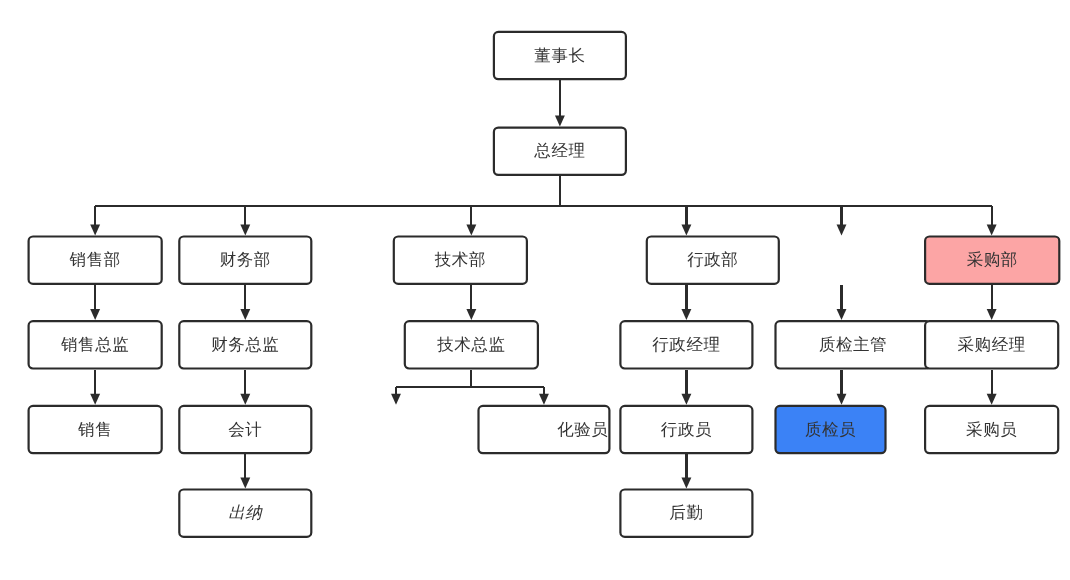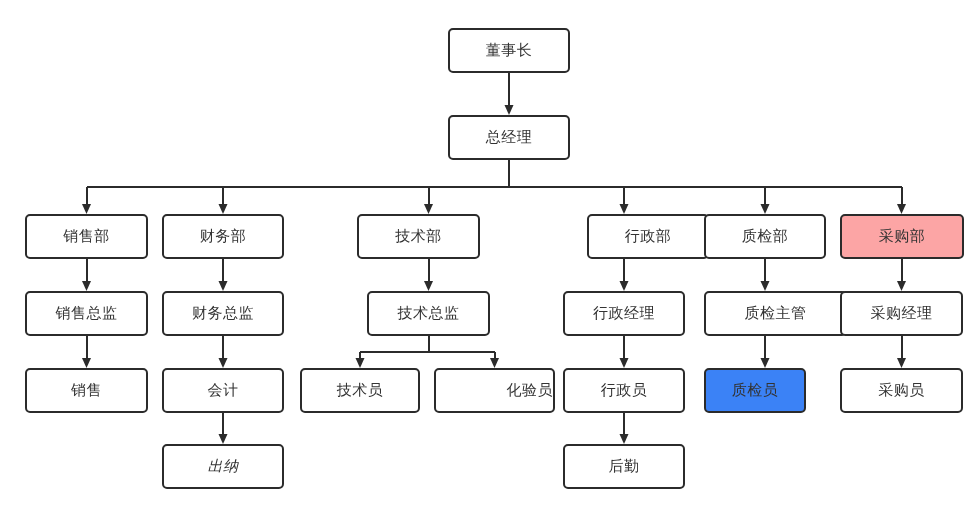--- a/index.html
+++ b/index.html
@@ -109,23 +109,20 @@
     </div>
     <div class="node" style="left: 162px; top: 214px; width: 122px; height: 45px; border-color: rgb(43, 43, 43); background: rgb(255, 255, 255);">
       <span class="node-label" style="color: rgb(51, 51, 51);">财务部</span>
     </div>
     <div class="node" style="left: 357px; top: 214px; width: 123px; height: 45px; border-color: rgb(43, 43, 43); background: rgb(255, 255, 255);">
       <span class="node-label" style="color: rgb(51, 51, 51);">技术部</span>
     </div>
     <div class="node" style="left: 563px; top: 214px; width: 122px; height: 45px; border-color: rgb(43, 43, 43); background: rgb(255, 255, 255); margin-left: 24px;">
       <span class="node-label" style="color: rgb(51, 51, 51);">行政部</span>
     </div>
-    <div class="node" style="left: 704px; top: 214px; width: 122px; height: 45px; border-color: rgb(43, 43, 43); background: rgb(255, 255, 255);">
-      <span class="node-label" style="color: rgb(51, 51, 51);">质检部</span>
-    </div>
     <div class="node" style="left: 840px; top: 214px; width: 124px; height: 45px; border-color: rgb(43, 43, 43); background: #fca5a5;">
       <span class="node-label" style="color: rgb(51, 51, 51);">采购部</span>
     </div>
     <div class="node" style="left: 25px; top: 291px; width: 123px; height: 45px; border-color: rgb(43, 43, 43); background: rgb(255, 255, 255);">
       <span class="node-label" style="color: rgb(51, 51, 51);">销售总监</span>
     </div>
     <div class="node" style="left: 162px; top: 291px; width: 122px; height: 45px; border-color: rgb(43, 43, 43); background: rgb(255, 255, 255);">
       <span class="node-label" style="color: rgb(51, 51, 51);">财务总监</span>
     </div>
     <div class="node" style="left: 367px; top: 291px; width: 123px; height: 45px; border-color: rgb(43, 43, 43); background: rgb(255, 255, 255);">
@@ -139,23 +136,20 @@
     </div>
     <div class="node" style="left: 840px; top: 291px; width: 123px; height: 45px; border-color: rgb(43, 43, 43); background: rgb(255, 255, 255);">
       <span class="node-label" style="color: rgb(51, 51, 51);">采购经理</span>
     </div>
     <div class="node" style="left: 25px; top: 368px; width: 123px; height: 45px; border-color: rgb(43, 43, 43); background: rgb(255, 255, 255);">
       <span class="node-label" style="color: rgb(51, 51, 51);">销售</span>
     </div>
     <div class="node" style="left: 162px; top: 368px; width: 122px; height: 45px; border-color: rgb(43, 43, 43); background: rgb(255, 255, 255);">
       <span class="node-label" style="color: rgb(51, 51, 51);">会计</span>
     </div>
-    <div class="node" style="left: 300px; top: 368px; width: 120px; height: 45px; border-color: rgb(43, 43, 43); background: rgb(255, 255, 255);">
-      <span class="node-label" style="color: rgb(51, 51, 51);">技术员</span>
-    </div>
     <div class="node" style="left: 434px; top: 368px; width: 121px; height: 45px; border-color: rgb(43, 43, 43); background: rgb(255, 255, 255); justify-content: flex-end;">
       <span class="node-label" style="color: rgb(51, 51, 51);">化验员</span>
     </div>
     <div class="node" style="left: 563px; top: 368px; width: 122px; height: 45px; border-color: rgb(43, 43, 43); background: rgb(255, 255, 255);">
       <span class="node-label" style="color: rgb(51, 51, 51);">行政员</span>
     </div>
     <div class="node" style="left: 704px; top: 368px; width: 102px; height: 45px; border-color: rgb(43, 43, 43); background: #3b82f6; text-align: center;">
       <span class="node-label" style="color: rgb(51, 51, 51);">质检员</span>
     </div>
     <div class="node" style="left: 840px; top: 368px; width: 123px; height: 45px; border-color: rgb(43, 43, 43); background: rgb(255, 255, 255);">

